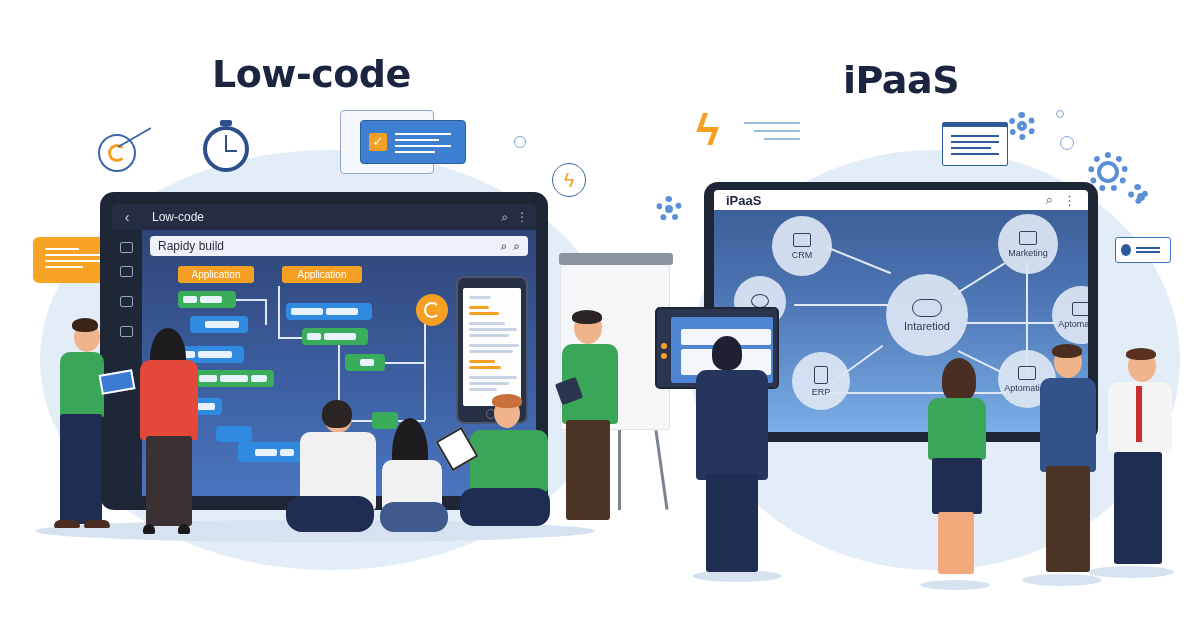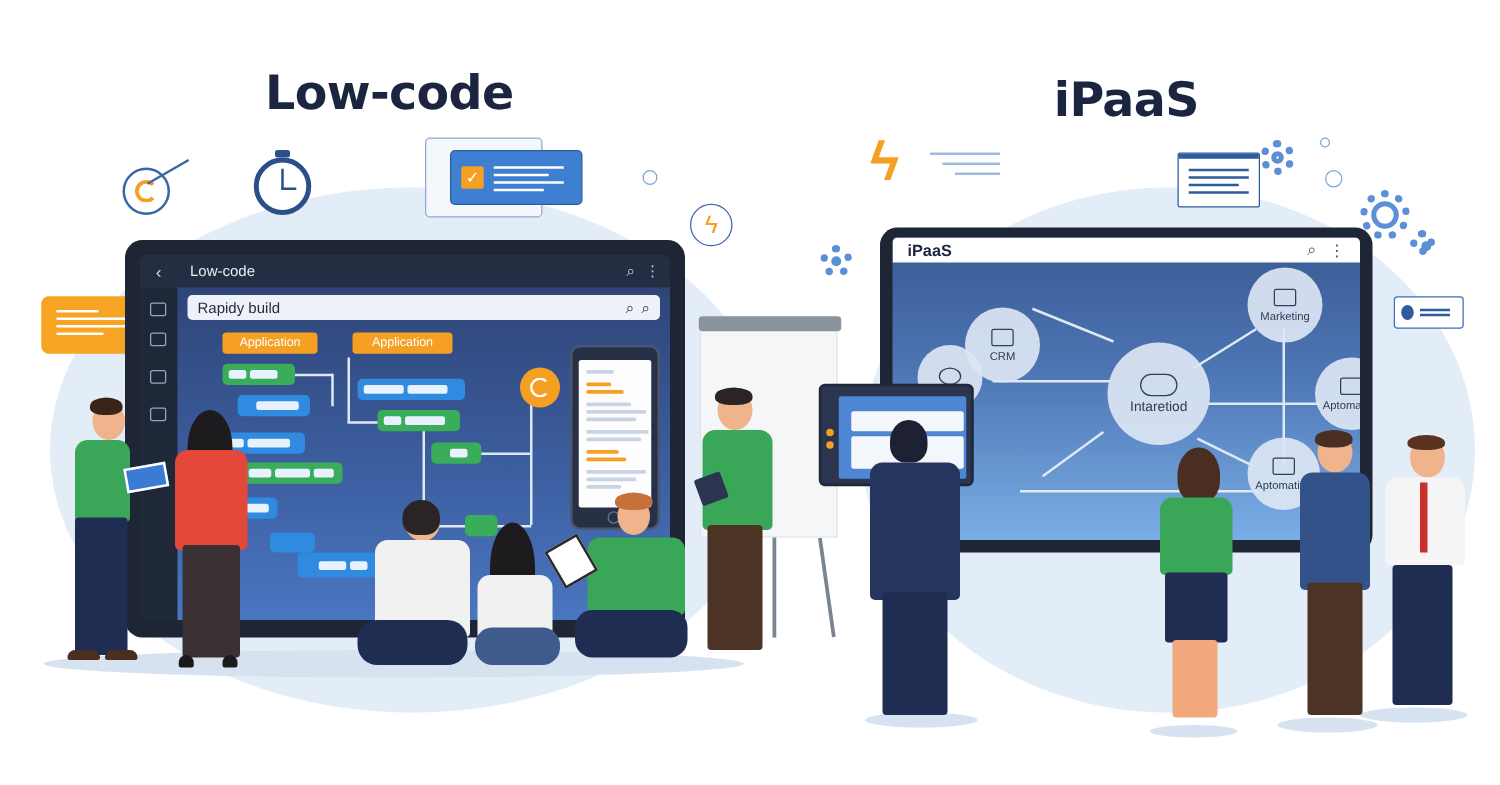--- a/index.html
+++ b/index.html
@@ -276,38 +276,42 @@
 
     <div class="conn" style="left:112px;top:56px;width:70px;height:1.5px;transform:rotate(22deg);transform-origin:left;"></div>
     <div class="conn" style="left:80px;top:114px;width:94px;height:1.5px;"></div>
     <div class="conn" style="left:240px;top:104px;width:60px;height:1.5px;transform:rotate(-32deg);transform-origin:left;"></div>
     <div class="conn" style="left:252px;top:132px;width:90px;height:1.5px;"></div>
     <div class="conn" style="left:312px;top:72px;width:1.5px;height:110px;"></div>
     <div class="conn" style="left:102px;top:202px;width:190px;height:1.5px;"></div>
     <div class="conn" style="left:120px;top:190px;width:60px;height:1.5px;transform:rotate(-36deg);transform-origin:left;"></div>
     <div class="conn" style="left:244px;top:160px;width:50px;height:1.5px;transform:rotate(26deg);transform-origin:left;"></div>
 
-    <div class="node" style="left:58px;top:56px;width:60px;height:60px;">
+    <div class="node" style="left:58px;top:26px;width:60px;height:60px;">
       <div class="nico"></div>
       <span>CRM</span>
     </div>
     <div class="node" style="left:20px;top:86px;width:52px;height:52px;">
       <div class="nico" style="border-radius:50%;"></div>
     </div>
     <div class="node big" style="left:172px;top:84px;width:82px;height:82px;">
       <div class="nico" style="width:30px;height:18px;border-radius:10px;"></div>
       <span>Intaretiod</span>
     </div>
     <div class="node" style="left:284px;top:24px;width:60px;height:60px;">
       <div class="nico"></div>
       <span>Marketing</span>
     </div>
     <div class="node" style="left:338px;top:96px;width:58px;height:58px;">
       <div class="nico"></div>
       <span>Aptomation</span>
+    </div>
+    <div class="node" style="left:78px;top:162px;width:58px;height:58px;">
+      <div class="nico" style="width:14px;height:18px;"></div>
+      <span>ERP</span>
     </div>
     <div class="node" style="left:284px;top:160px;width:58px;height:58px;">
       <div class="nico"></div>
       <span>Aptomation</span>
     </div>
   </div>
 </div>
 
 <div class="mini-win" style="left:655px;top:307px;width:124px;height:82px;">
   <div class="abs" style="left:14px;top:8px;right:4px;bottom:4px;background:#4f86d4;border-radius:2px;"></div>

